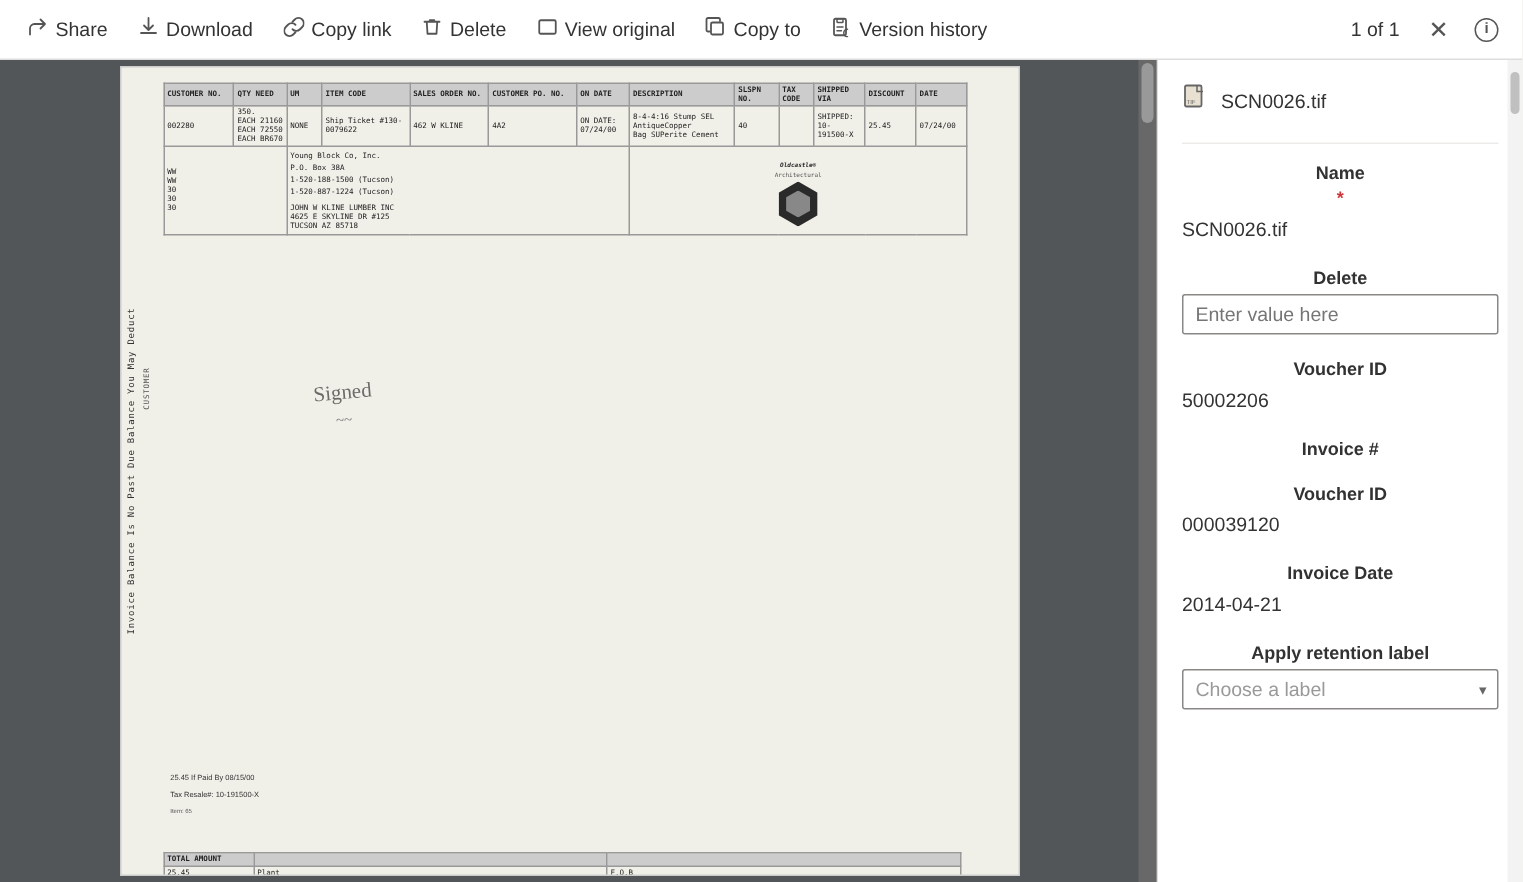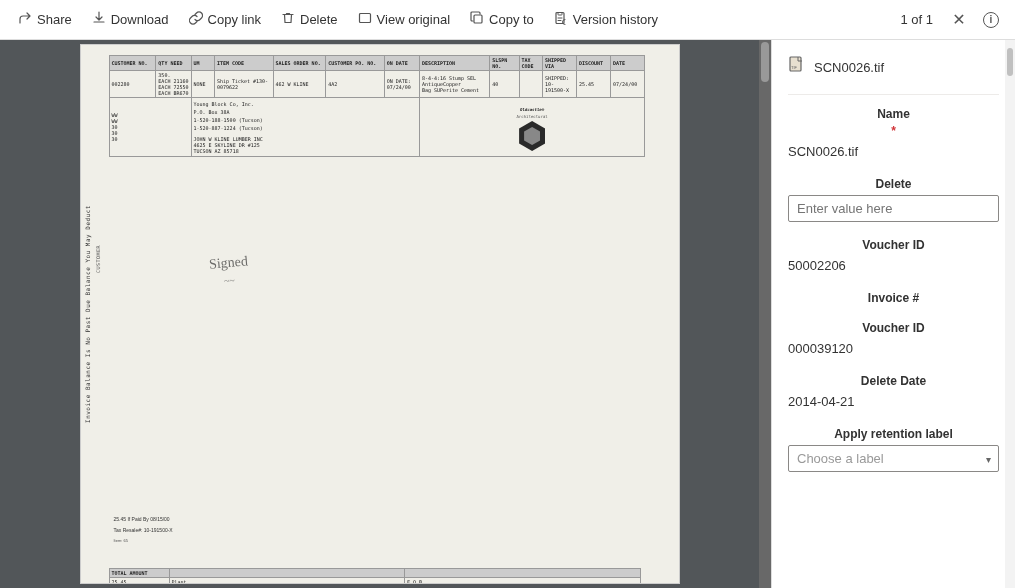--- a/index.html
+++ b/index.html
@@ -353,21 +353,21 @@
 
       <div class="field-group">
         <div class="field-label">
           <span>Voucher ID</span>
         </div>
         <div class="field-value">000039120</div>
       </div>
 
       <div class="field-group">
         <div class="field-label">
-          <span>Delete Date</span>
+          <span>Invoice Date</span>
         </div>
         <div class="field-value">2014-04-21</div>
       </div>
 
       <div class="field-group">
         <div class="field-label">
           <span>Apply retention label</span>
         </div>
         <div class="select-wrapper">
           <select class="field-select">

